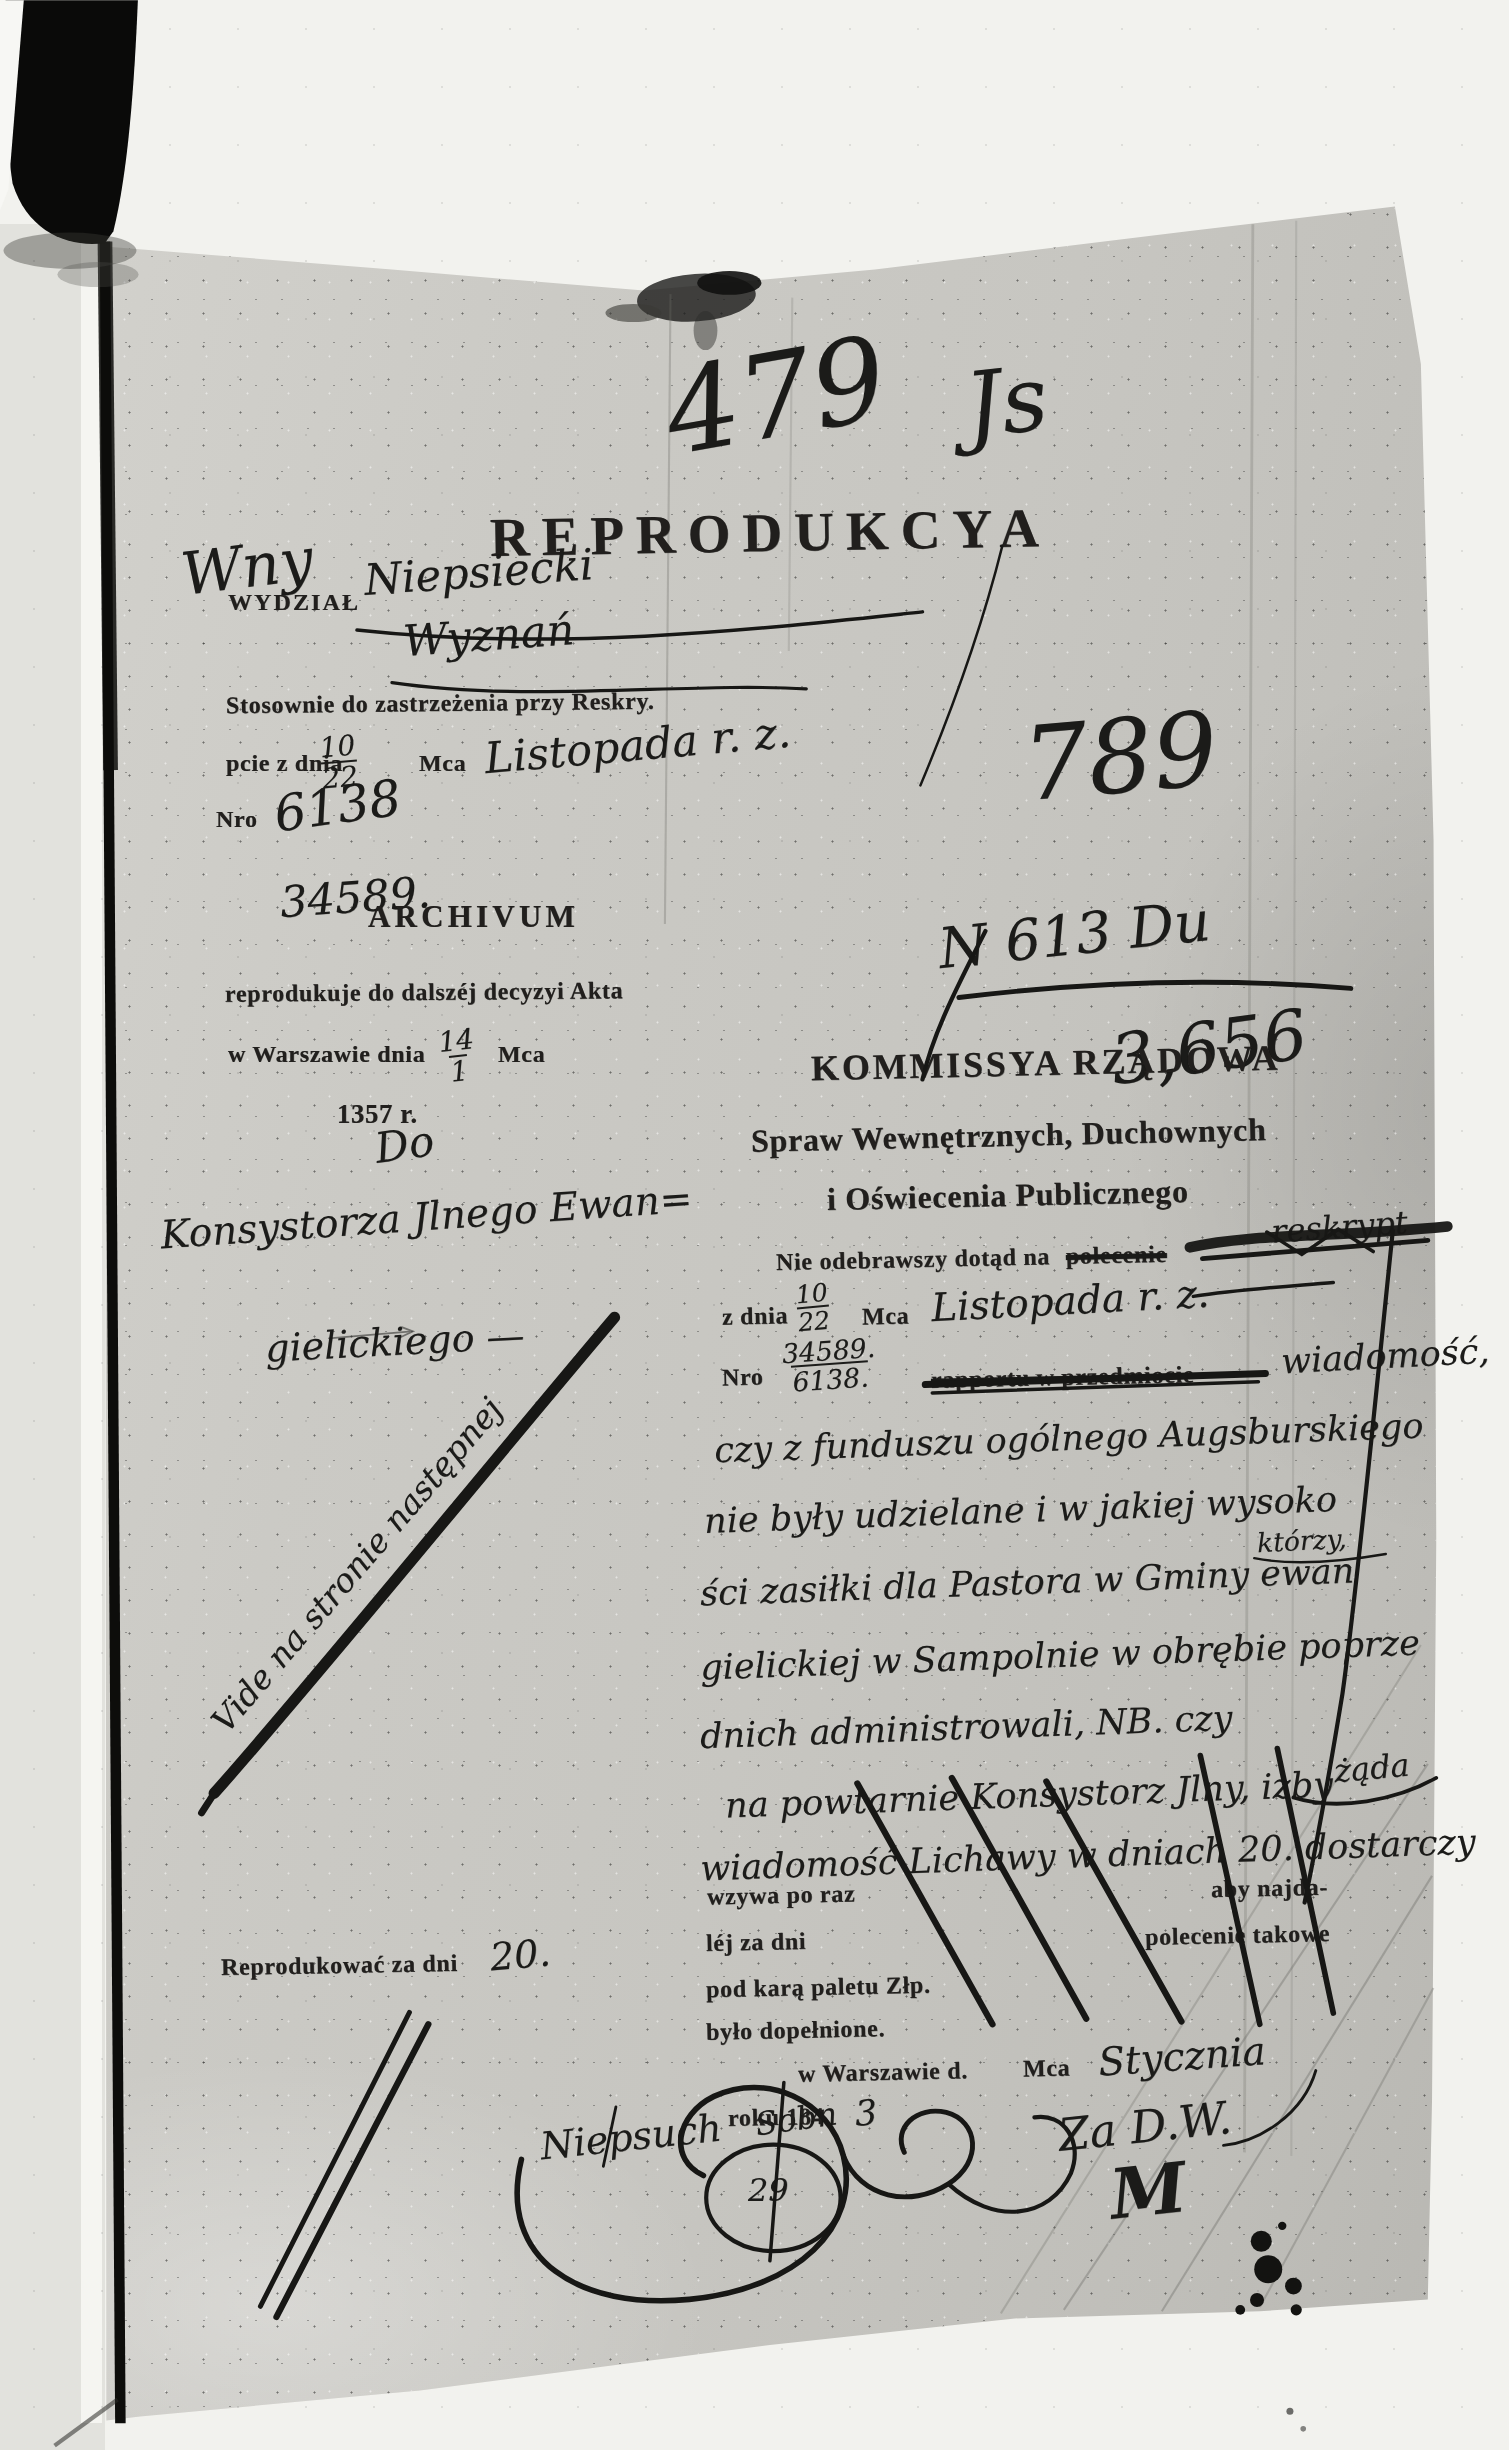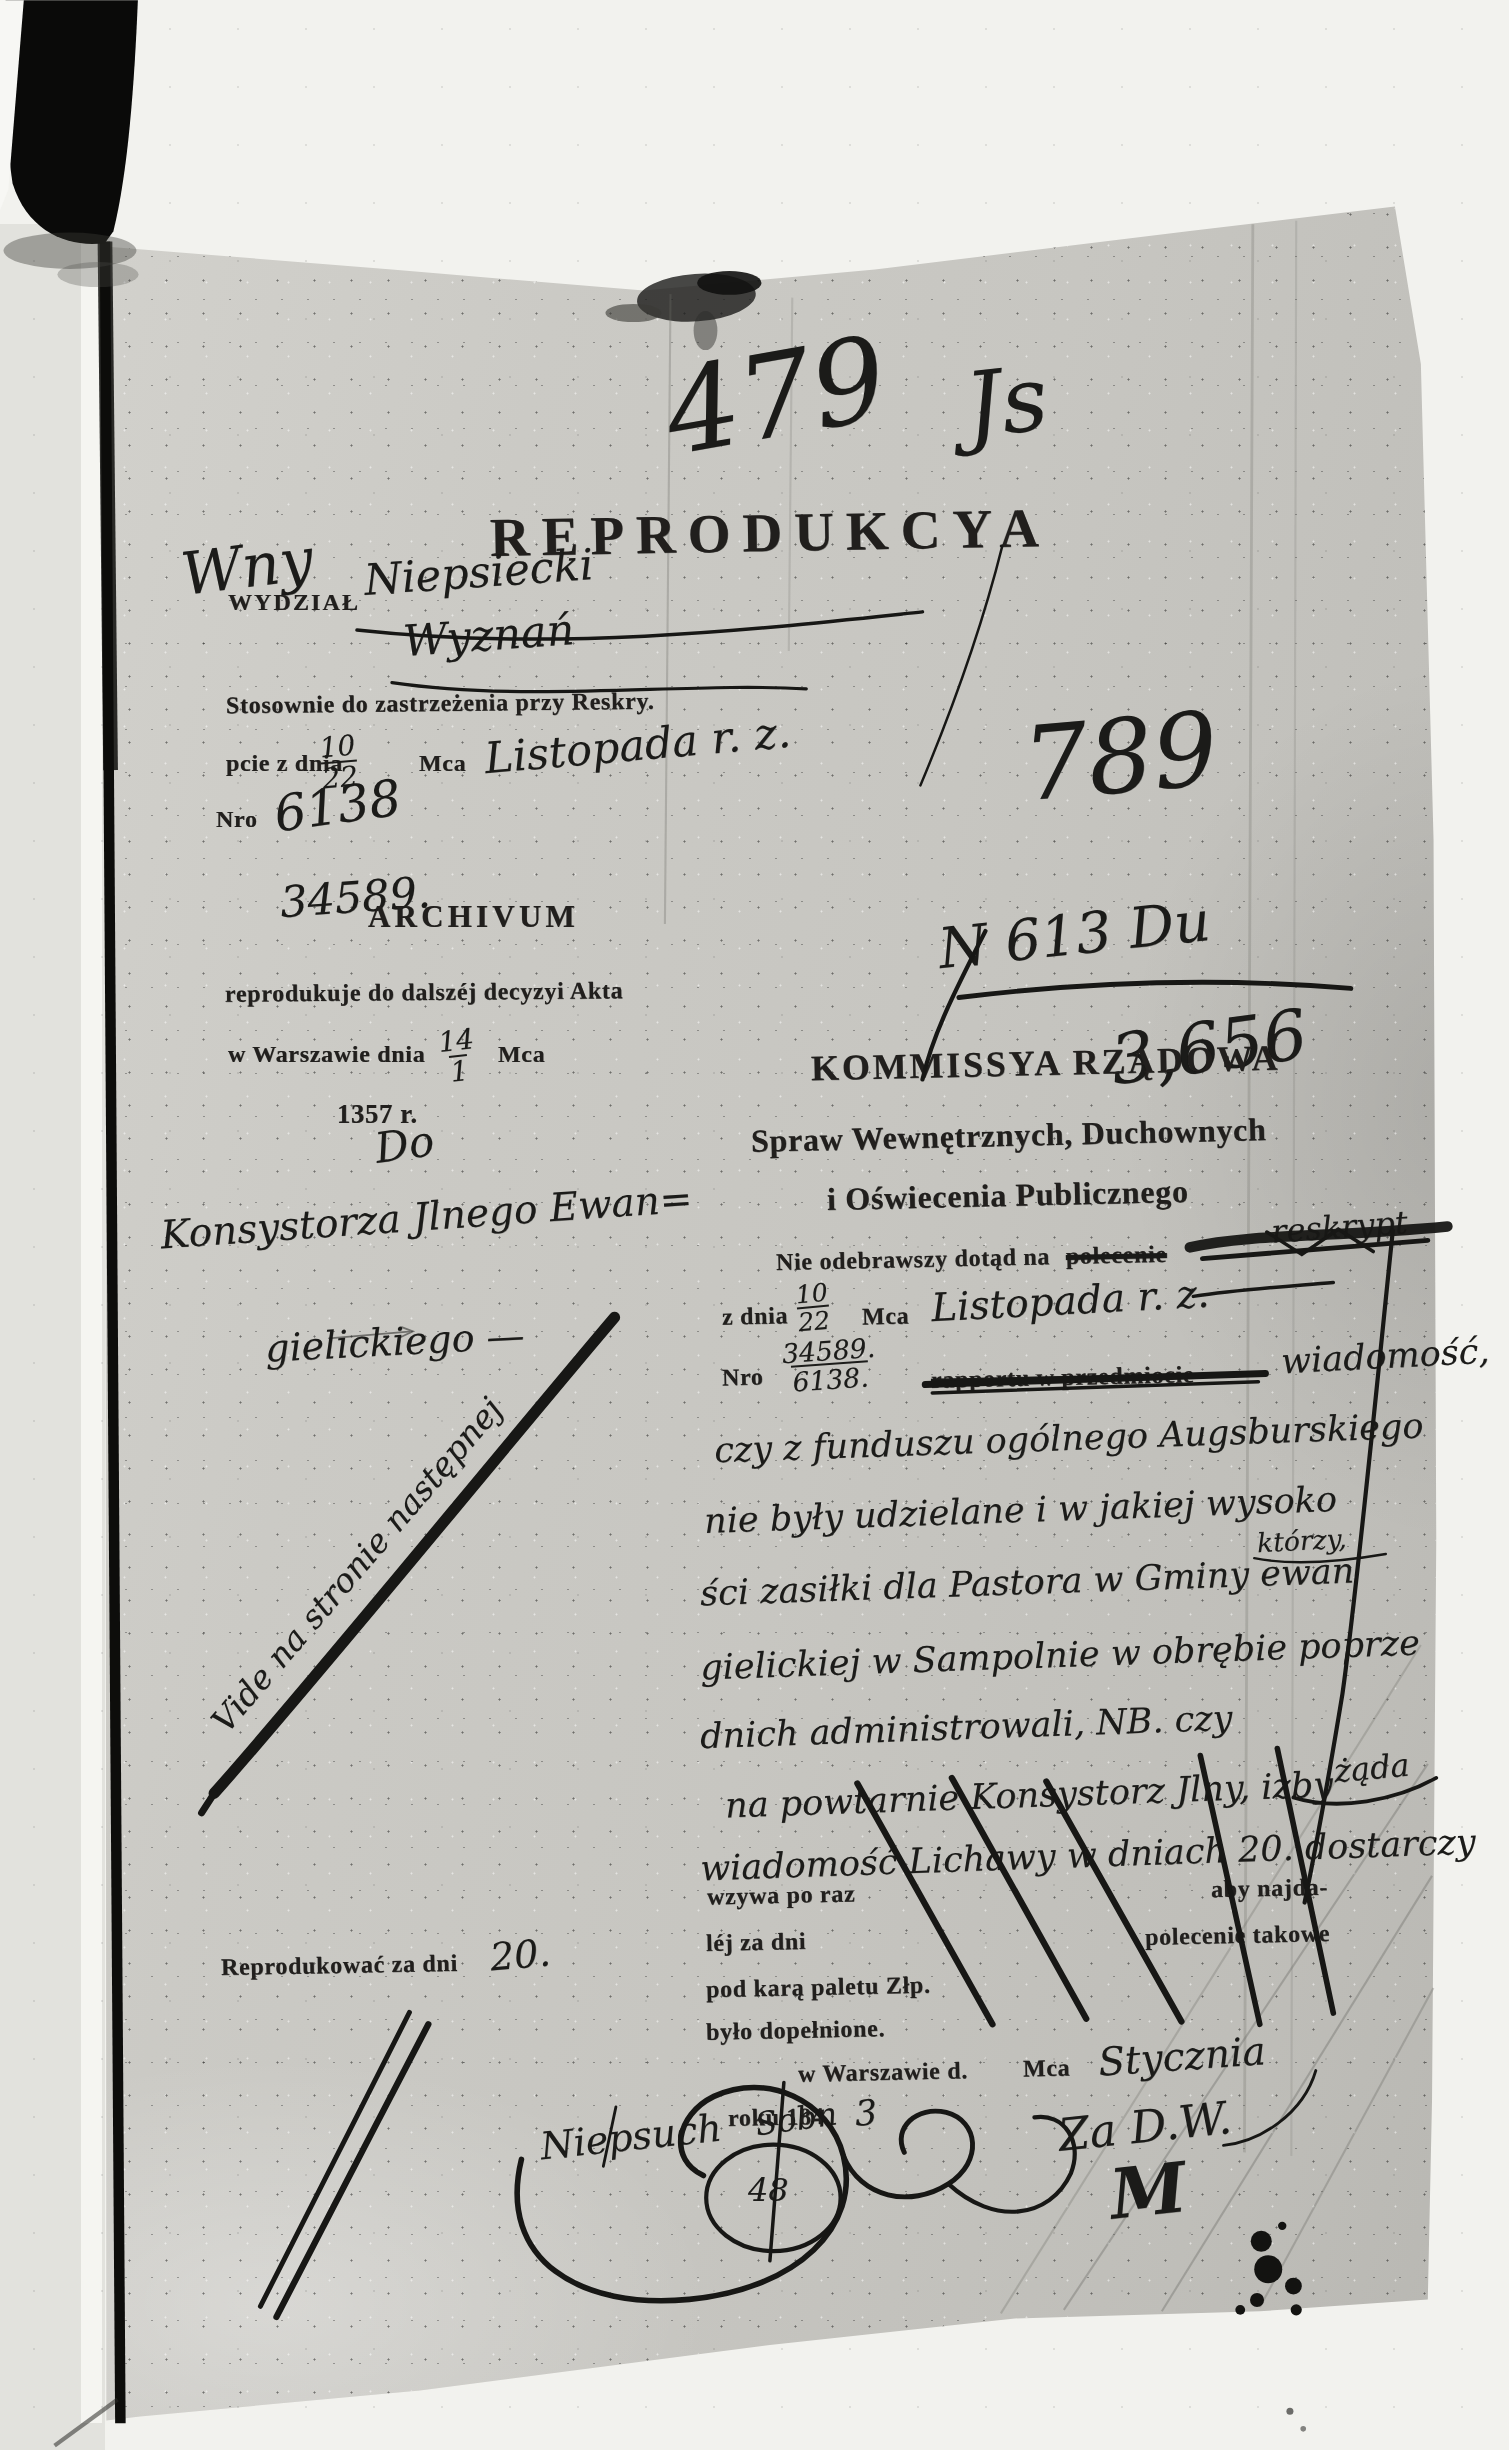--- a/index.html
+++ b/index.html
@@ -114,21 +114,21 @@
     <div class="t hand" style="left:375px;top:1120px;font-size:42px;transform:rotate(-8deg);">Do</div>
     <div class="t hand" style="left:160px;top:1194px;font-size:39px;transform:rotate(-4deg);">Konsystorza Jlnego Ewan=</div>
     <div class="t hand" style="left:265px;top:1320px;font-size:38px;transform:rotate(-3deg);">gielickiego —</div>
 
     <div class="t hand" style="left:233px;top:1701px;font-size:33px;transform:rotate(-49.5deg);transform-origin:left bottom;">Vide na stronie następnej</div>
 
     <div class="t print" style="left:221px;top:1952px;font-size:24px;transform:rotate(-1deg);">Reprodukować za dni</div>
     <div class="t hand" style="left:490px;top:1933px;font-size:38px;transform:rotate(-5deg);">20.</div>
     <div class="t hand" style="left:540px;top:2115px;font-size:38px;transform:rotate(-6deg);">Niepsuch</div>
     <div class="t hand" style="left:755px;top:2100px;font-size:32px;transform:rotate(-8deg);">Sobn</div>
-    <div class="t hand" style="left:748px;top:2171px;font-size:32px;">48</div>
+    <div class="t hand" style="left:748px;top:2171px;font-size:32px;">29</div>
 
     <div class="t hand" style="left:1023px;top:697px;font-size:102px;transform:rotate(-5deg);">789</div>
     <div class="t hand" style="left:938px;top:902px;font-size:56px;transform:rotate(-6deg);">N 613 Du</div>
     <div class="t hand" style="left:1110px;top:1007px;font-size:69px;transform:rotate(-8deg);">3,656</div>
 
     <div class="t print" style="left:811px;top:1042px;font-size:36px;letter-spacing:2.8px;transform:rotate(-1.3deg);">KOMMISSYA RZĄDOWA</div>
     <div class="t print" style="left:751px;top:1117px;font-size:32px;transform:rotate(-1.3deg);">Spraw Wewnętrznych, Duchownych</div>
     <div class="t print" style="left:827px;top:1177px;font-size:32px;transform:rotate(-1.3deg);">i Oświecenia Publicznego</div>
 
     <div class="t" style="left:776px;top:1245px;font-size:24px;transform:rotate(-1.2deg);">

